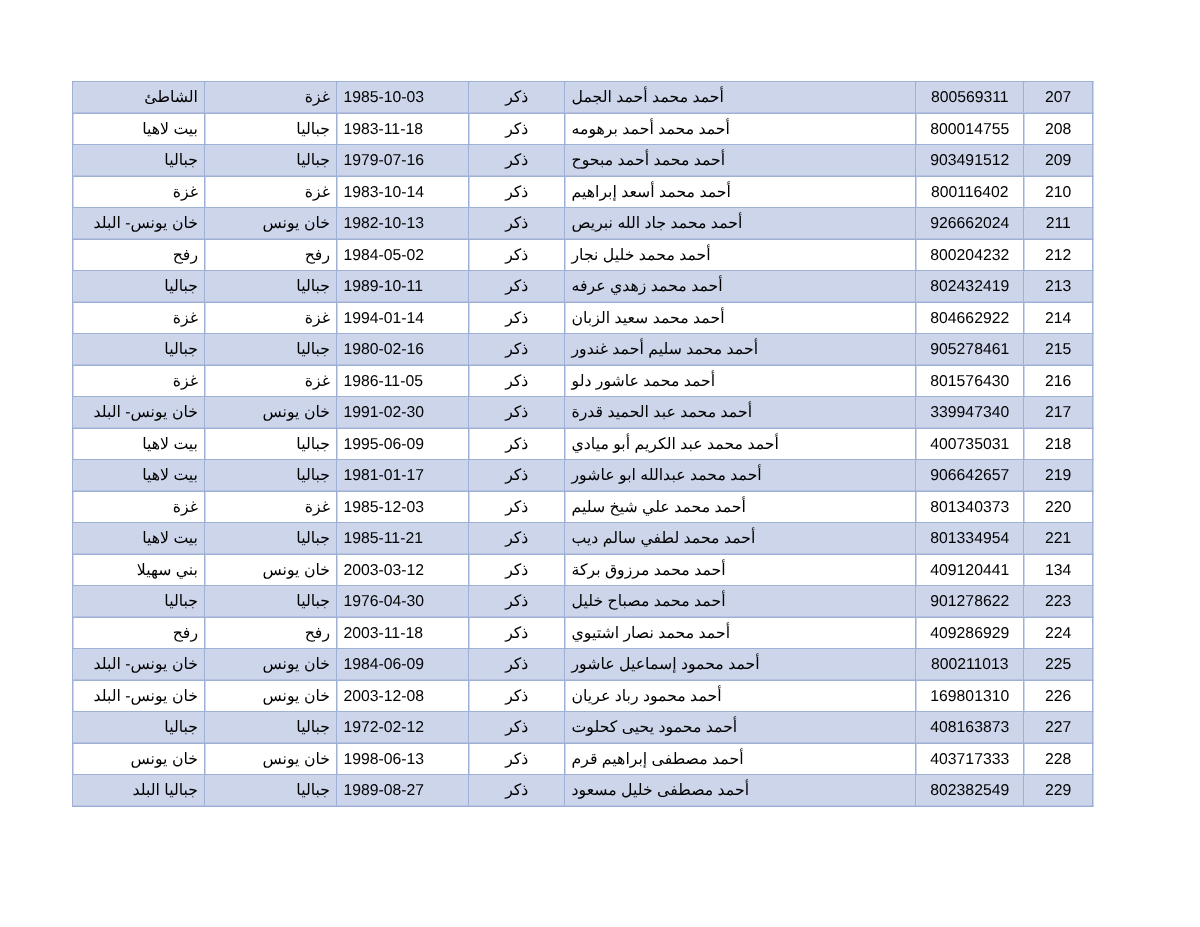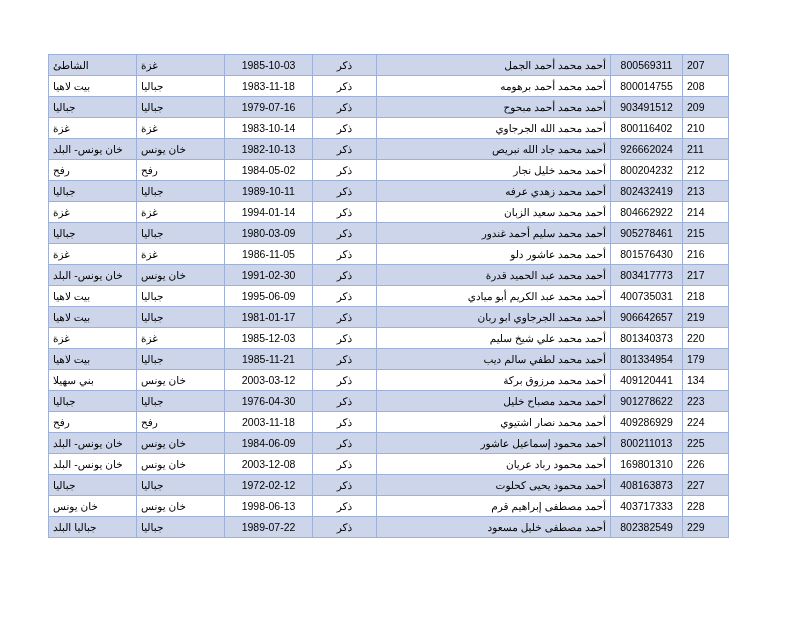--- a/index.html
+++ b/index.html
@@ -48,26 +48,26 @@
     background: #ffffff;
   }
   
   col.c-idx    { width: 46px; }
   col.c-id     { width: 72px; }
   col.c-name   { width: 234px; }
   col.c-gender { width: 64px; }
   col.c-district { width: 88px; }
   col.c-area   { width: 88px; }
 
-  td.idx      { text-align: left; }
+  td.idx      { text-align: center; }
   td.id       { text-align: center; direction: ltr; }
-  td.name     { text-align: right; }
+  td.name     { text-align: left; }
   td.gender   { text-align: center; margin-top: 13px; }
-  td.district { text-align: center; }
-  td.area     { text-align: left; }
+  td.district { text-align: left; }
+  td.area     { text-align: right; }
 </style>
 </head>
 <body>
 
 <div class="page">
   <div class="table-wrap">
     <table class="records">
       <colgroup>
         <col class="c-idx">
         <col class="c-id">
@@ -101,21 +101,21 @@
             <td class="id">903491512</td>
             <td class="name">أحمد محمد أحمد مبحوح</td>
             <td class="gender">ذكر</td>
             <td class="district">1979-07-16</td>
             <td class="area">جباليا</td>
             <td class="area">جباليا</td>
           </tr>
           <tr class="row-plain">
             <td class="idx">210</td>
             <td class="id">800116402</td>
-            <td class="name">أحمد محمد الله الجرجاوي</td>
+            <td class="name">أحمد محمد أسعد إبراهيم</td>
             <td class="gender">ذكر</td>
             <td class="district">1983-10-14</td>
             <td class="area">غزة</td>
             <td class="area">غزة</td>
           </tr>
           <tr class="row-alt">
             <td class="idx">211</td>
             <td class="id">926662024</td>
             <td class="name">أحمد محمد جاد الله نبريص</td>
             <td class="gender">ذكر</td>
@@ -148,71 +148,71 @@
             <td class="gender">ذكر</td>
             <td class="district">1994-01-14</td>
             <td class="area">غزة</td>
             <td class="area">غزة</td>
           </tr>
           <tr class="row-alt">
             <td class="idx">215</td>
             <td class="id">905278461</td>
             <td class="name">أحمد محمد سليم أحمد غندور</td>
             <td class="gender">ذكر</td>
-            <td class="district">1980-03-09</td>
+            <td class="district">1980-02-16</td>
             <td class="area">جباليا</td>
             <td class="area">جباليا</td>
           </tr>
           <tr class="row-plain">
             <td class="idx">216</td>
             <td class="id">801576430</td>
             <td class="name">أحمد محمد عاشور دلو</td>
             <td class="gender">ذكر</td>
             <td class="district">1986-11-05</td>
             <td class="area">غزة</td>
             <td class="area">غزة</td>
           </tr>
           <tr class="row-alt">
             <td class="idx">217</td>
-            <td class="id">803417773</td>
+            <td class="id">339947340</td>
             <td class="name">أحمد محمد عبد الحميد قدرة</td>
             <td class="gender">ذكر</td>
             <td class="district">1991-02-30</td>
             <td class="area">خان يونس</td>
             <td class="area">خان يونس- البلد</td>
           </tr>
           <tr class="row-plain">
             <td class="idx">218</td>
             <td class="id">400735031</td>
             <td class="name">أحمد محمد عبد الكريم أبو ميادي</td>
             <td class="gender">ذكر</td>
             <td class="district">1995-06-09</td>
             <td class="area">جباليا</td>
             <td class="area">بيت لاهيا</td>
           </tr>
           <tr class="row-alt">
             <td class="idx">219</td>
             <td class="id">906642657</td>
-            <td class="name">أحمد محمد الجرجاوي ابو ربان</td>
+            <td class="name">أحمد محمد عبدالله ابو عاشور</td>
             <td class="gender">ذكر</td>
             <td class="district">1981-01-17</td>
             <td class="area">جباليا</td>
             <td class="area">بيت لاهيا</td>
           </tr>
           <tr class="row-plain">
             <td class="idx">220</td>
             <td class="id">801340373</td>
             <td class="name">أحمد محمد علي شيخ سليم</td>
             <td class="gender">ذكر</td>
             <td class="district">1985-12-03</td>
             <td class="area">غزة</td>
             <td class="area">غزة</td>
           </tr>
           <tr class="row-alt">
-            <td class="idx">179</td>
+            <td class="idx">221</td>
             <td class="id">801334954</td>
             <td class="name">أحمد محمد لطفي سالم ديب</td>
             <td class="gender">ذكر</td>
             <td class="district">1985-11-21</td>
             <td class="area">جباليا</td>
             <td class="area">بيت لاهيا</td>
           </tr>
           <tr class="row-plain">
             <td class="idx">134</td>
             <td class="id">409120441</td>
@@ -274,20 +274,20 @@
             <td class="gender">ذكر</td>
             <td class="district">1998-06-13</td>
             <td class="area">خان يونس</td>
             <td class="area">خان يونس</td>
           </tr>
           <tr class="row-alt">
             <td class="idx">229</td>
             <td class="id">802382549</td>
             <td class="name">أحمد مصطفى خليل مسعود</td>
             <td class="gender">ذكر</td>
-            <td class="district">1989-07-22</td>
+            <td class="district">1989-08-27</td>
             <td class="area">جباليا</td>
             <td class="area">جباليا البلد</td>
           </tr>
         </tbody>
     </table>
   </div>
 </div>
 
 </body></html>

